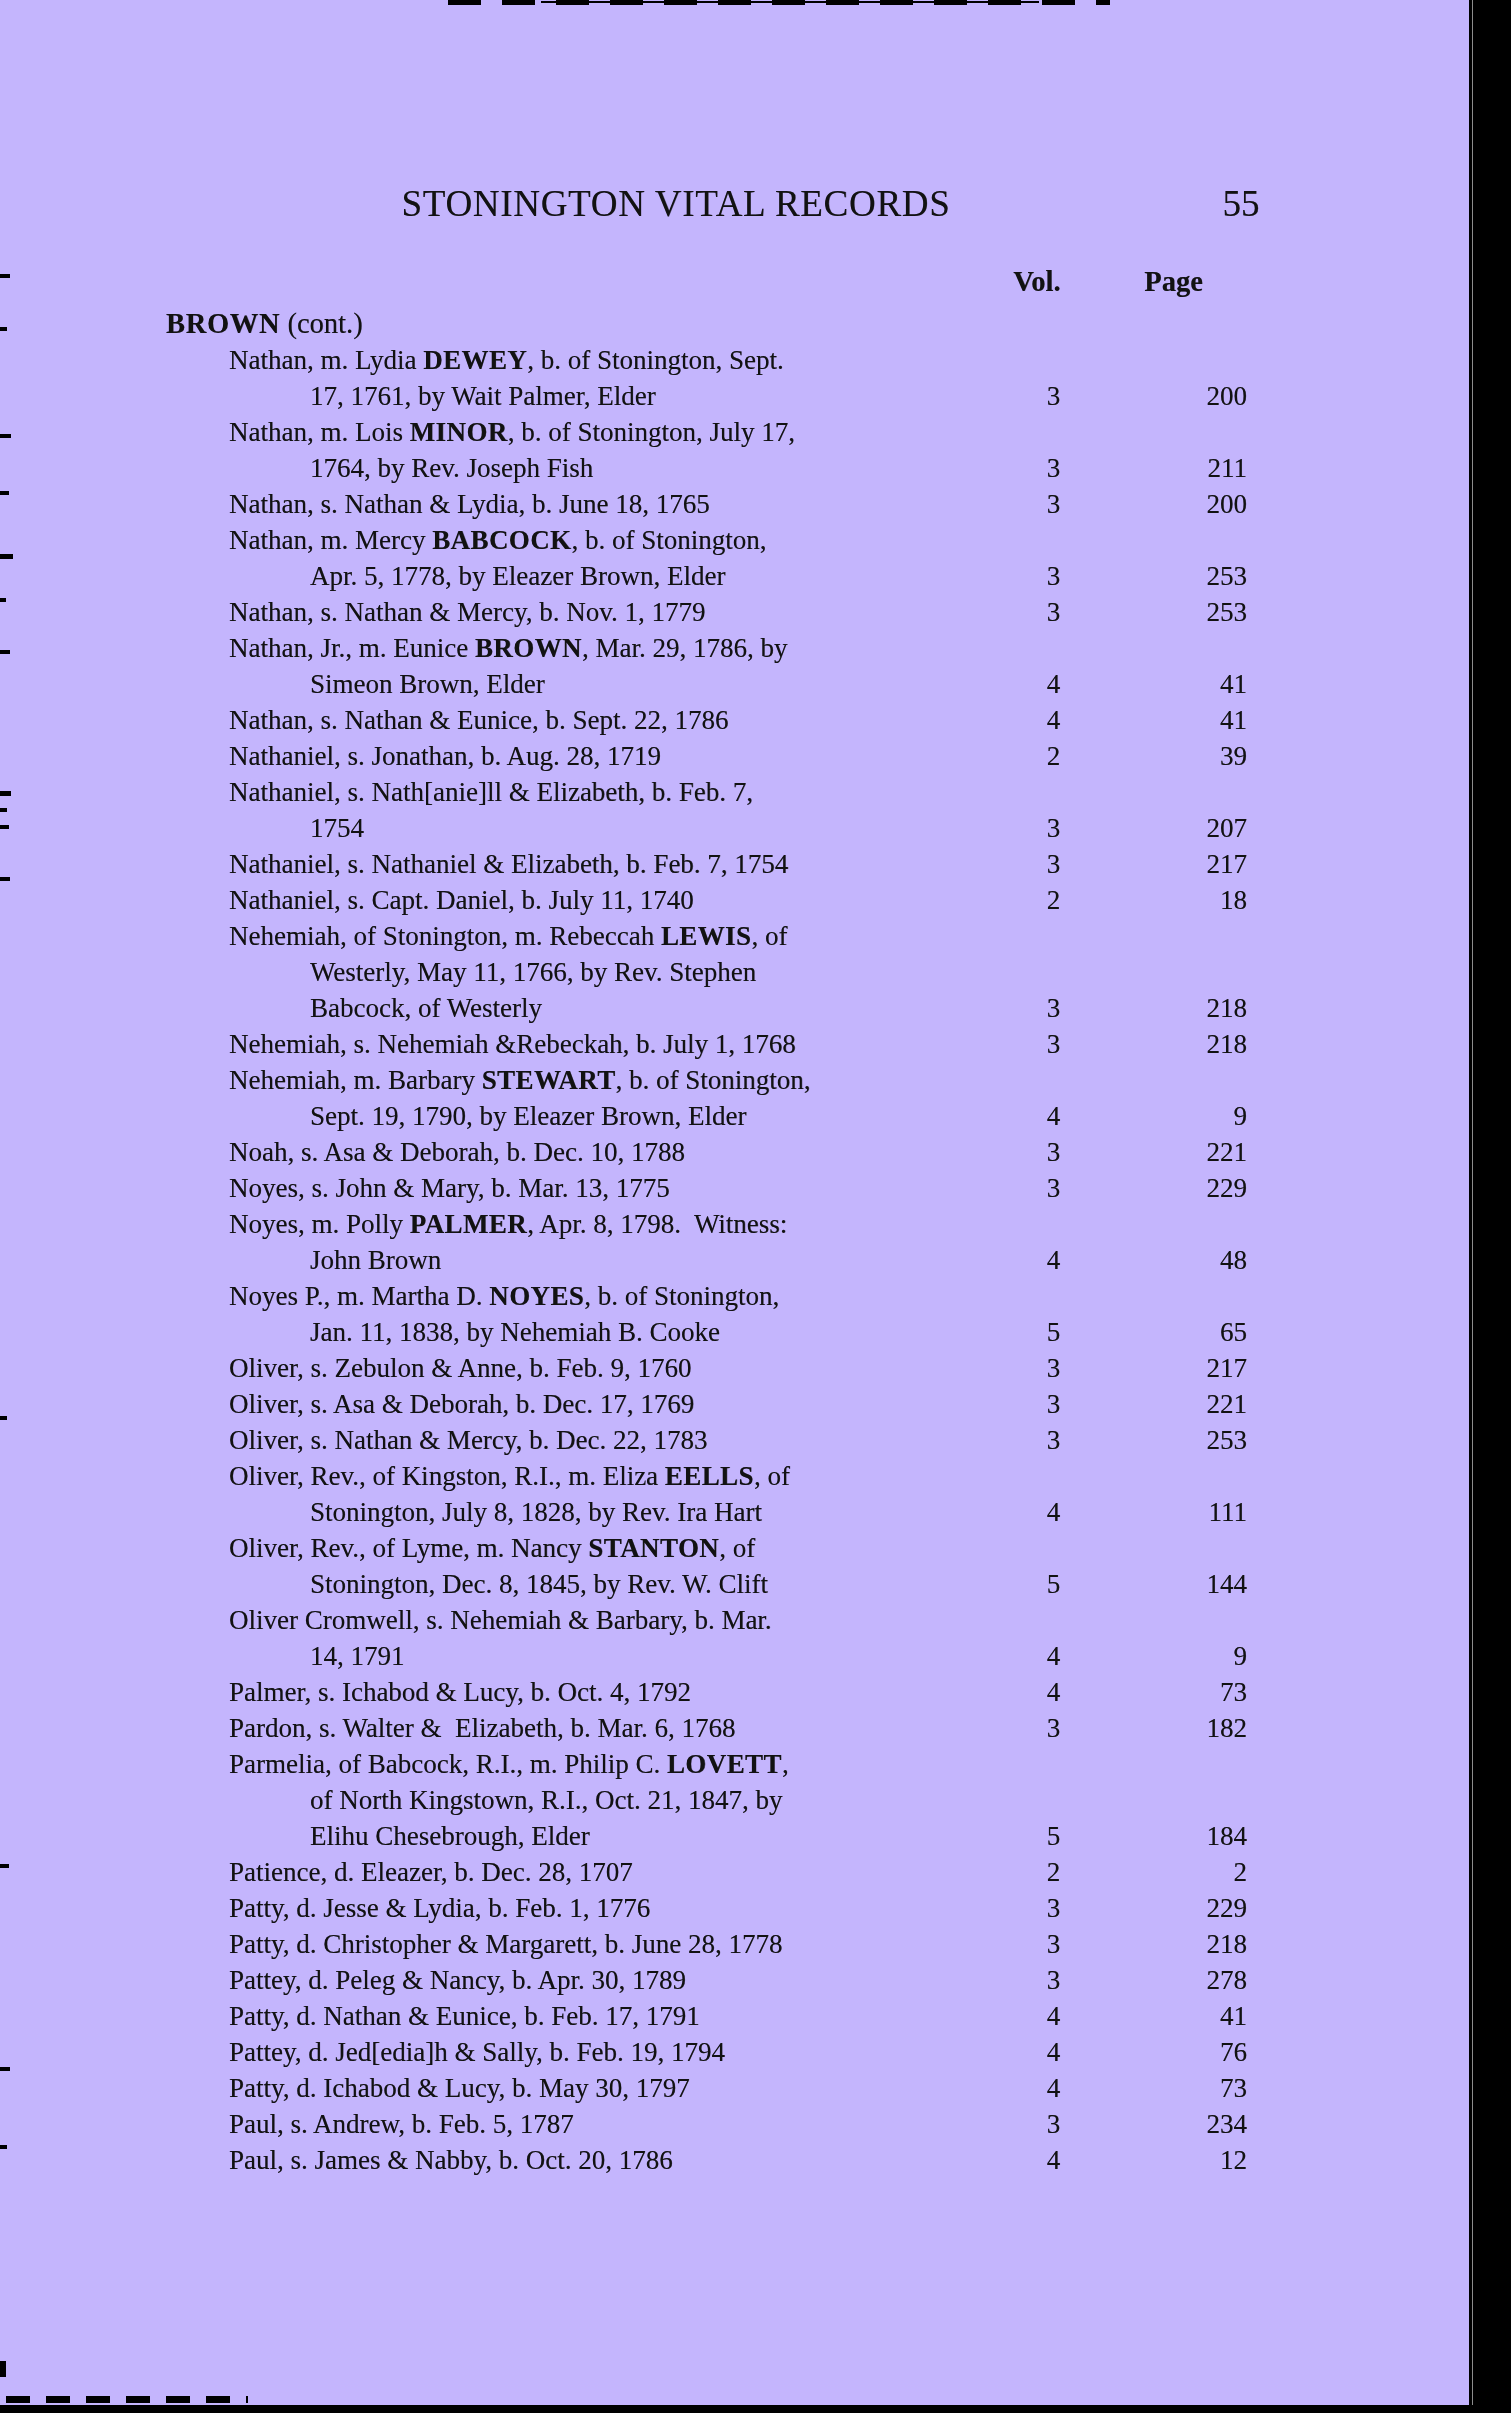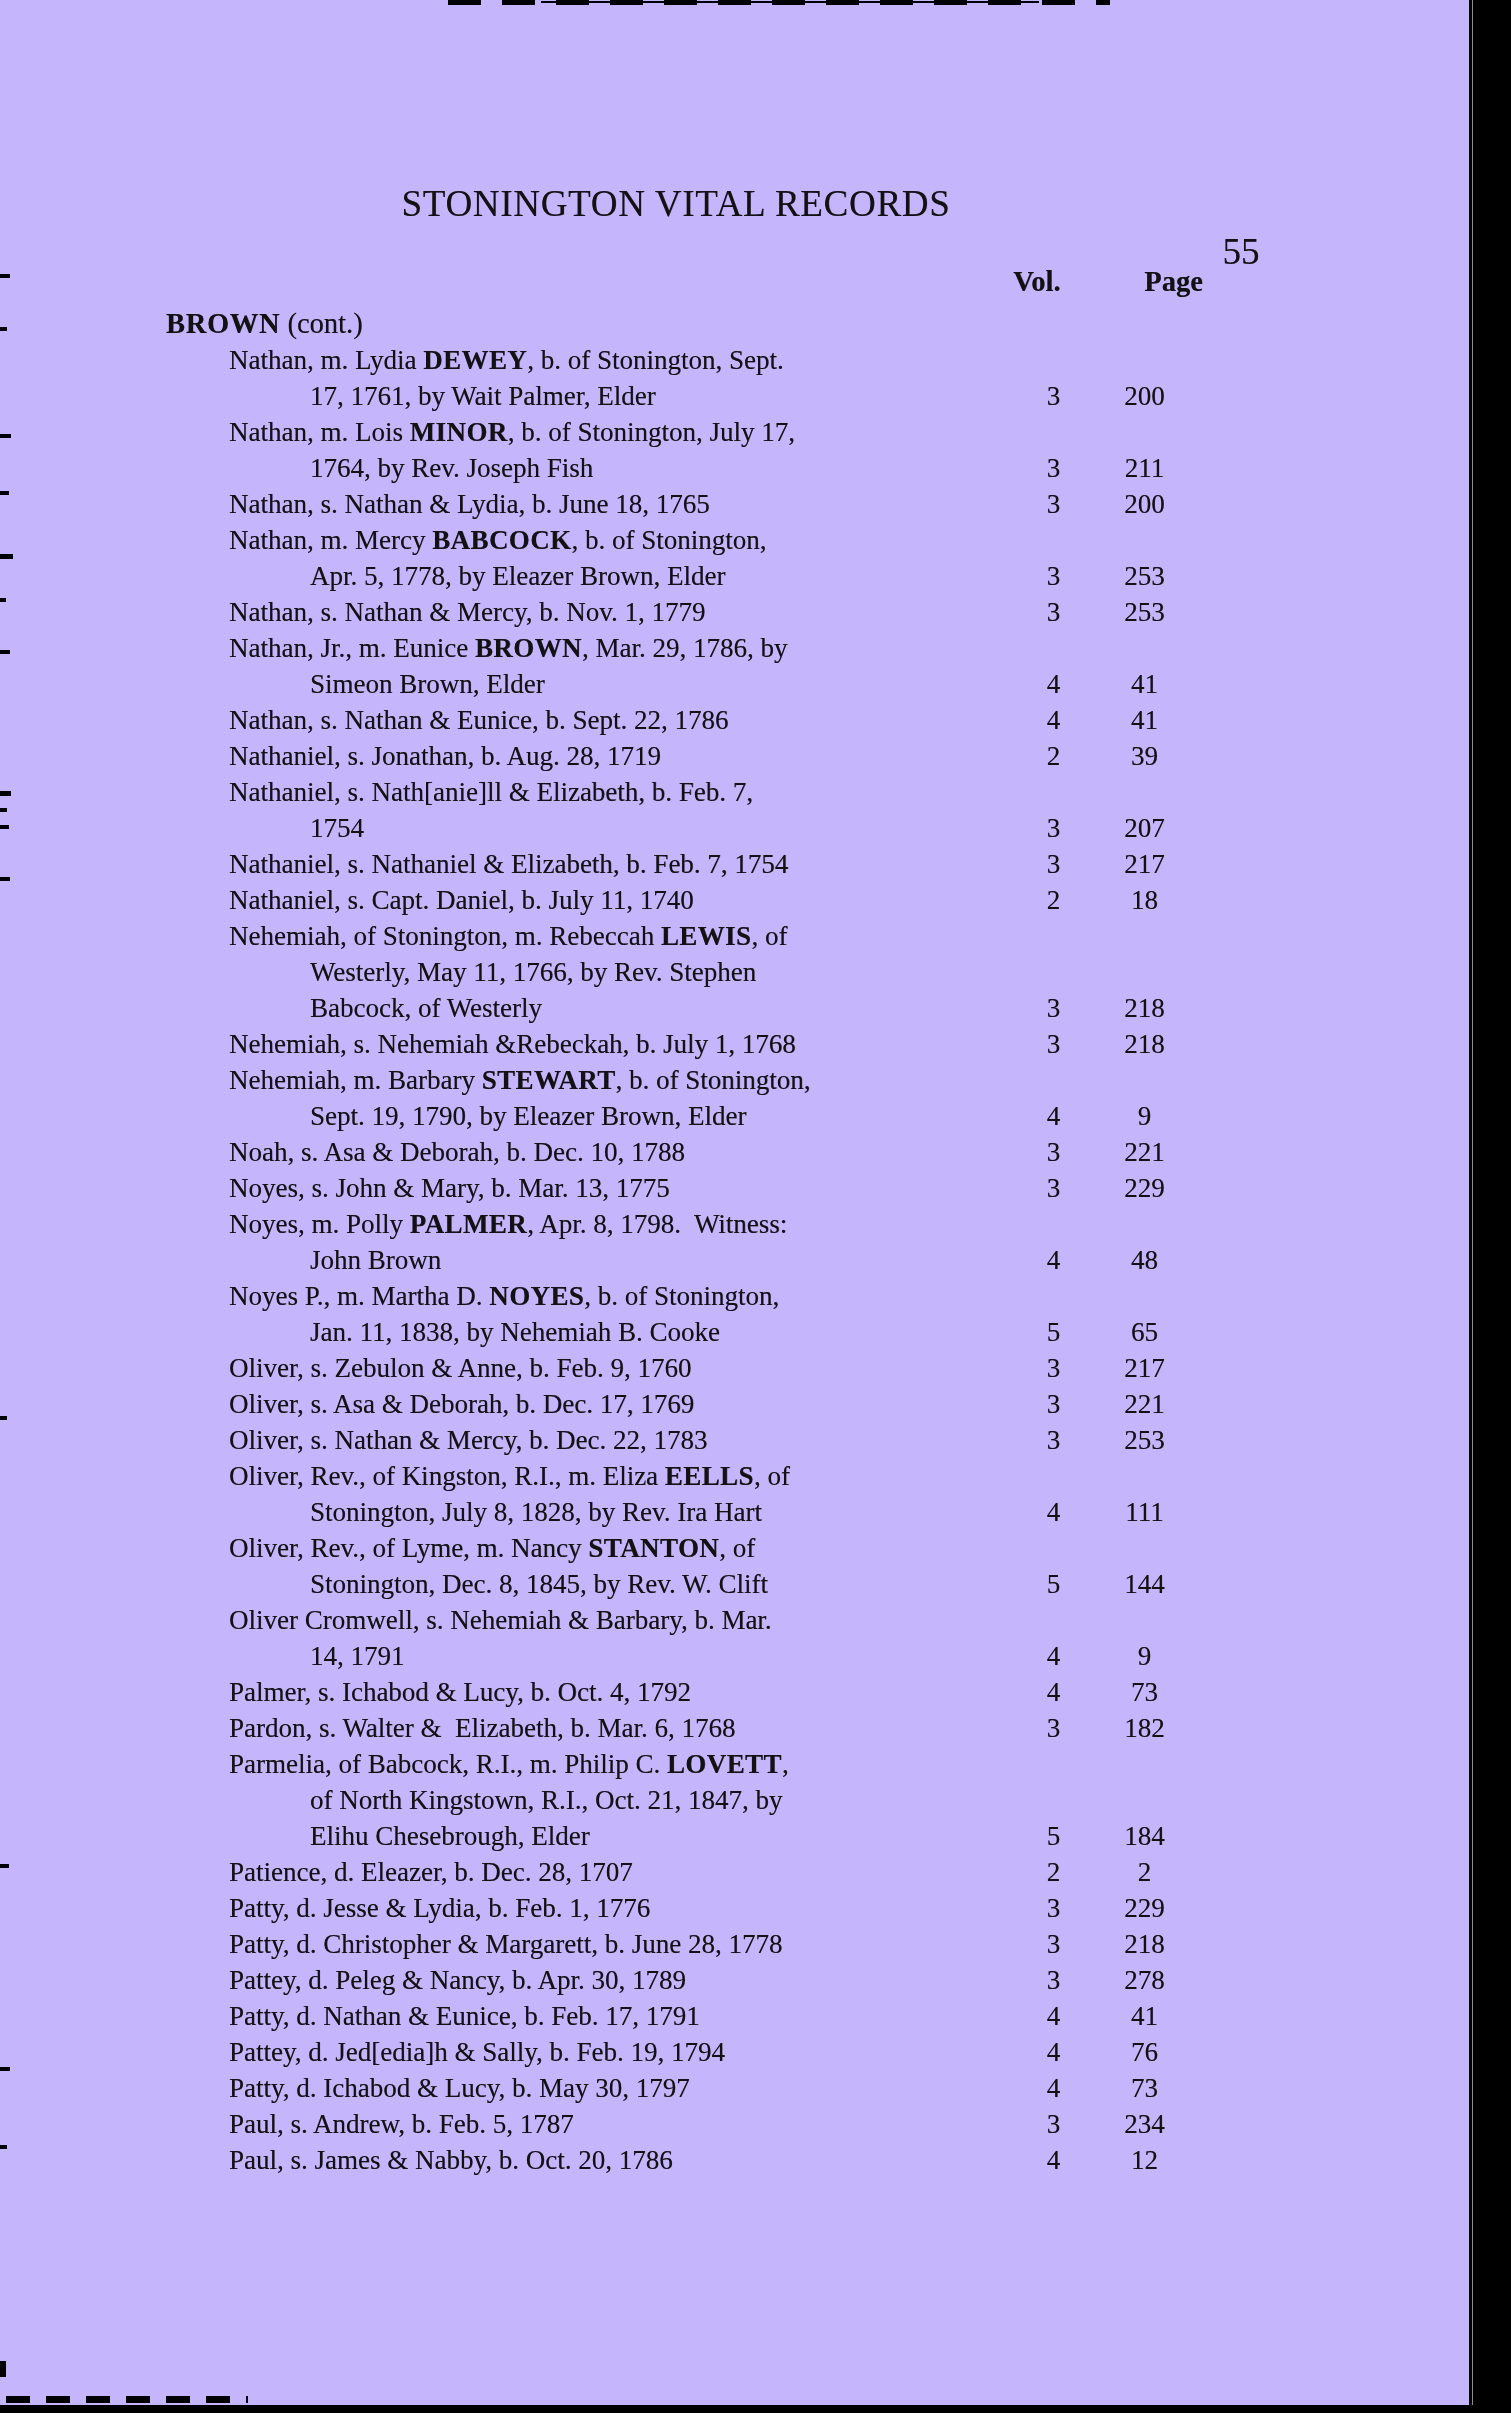--- a/index.html
+++ b/index.html
@@ -18,21 +18,21 @@
     top:175px; left:356px; width:640px;
     text-align:center;
     font-size:37px; line-height:57px;
     letter-spacing:0.7px;
     white-space:nowrap;
   }
   .page-number{
     position:absolute;
     top:175px; left:1202px; width:78px;
     text-align:center;
-    font-size:37px; line-height:57px;margin-top:48px;
+    font-size:37px; line-height:57px;
   }
   .col-head{
     position:absolute;
     top:262px; height:39px; line-height:39px;
     font-weight:bold; font-size:28.5px;
     text-align:center;
   }
   .col-vol{ left:1005px; width:64px; }
   .col-page{ left:1138px; width:71px; }
   .records{
@@ -48,22 +48,22 @@
   .line b{ font-weight:bold; letter-spacing:0.4px;margin-top:19px; }
   .ind-h .txt{ margin-left:166px; font-size:28.5px; }
   .ind-h b{ letter-spacing:0.7px; }
   .ind-0 .txt{ margin-left:229px; }
   .ind-1 .txt{ margin-left:310px; }
   .vol{
     position:absolute; left:1025px; top:0; width:57px;
     text-align:center;
   }
   .pg{
-    position:absolute; left:1087px; top:0; width:115px;
-    text-align:center;
+    position:absolute; left:1132px; top:0; width:115px;
+    text-align:right;
   }
   
   .artifact{ position:absolute; background:#000; }
   .top-dashes{
     top:0; left:448px; width:662px; height:5px;
     background:repeating-linear-gradient(90deg,#000 0 33px,transparent 33px 54px);
   }
   .top-line{ top:1.4px; left:541px; width:498px; height:2.1px; }
   .right-bar{ top:0; left:1469px; width:43px; height:2413px; }
   .right-seam{ top:0; left:1472px; width:1.4px; height:2413px; background:#fff; opacity:.55; position:absolute; }

